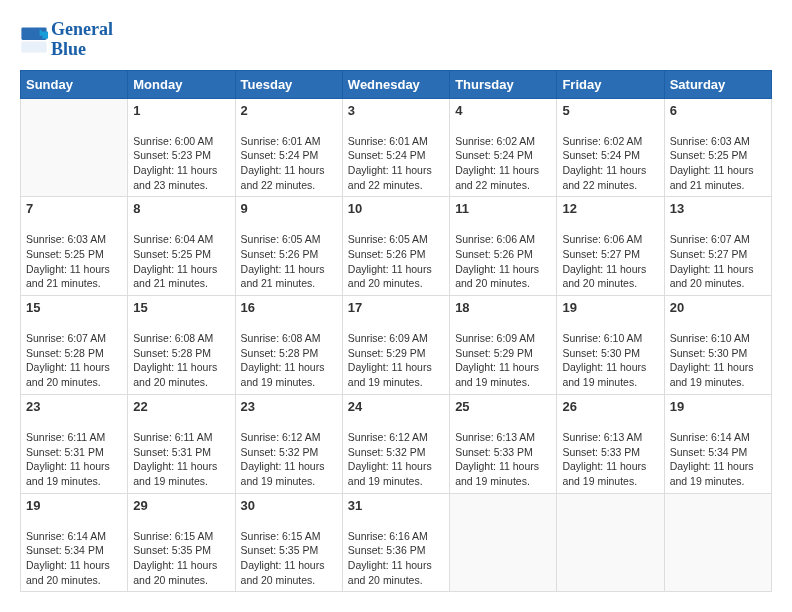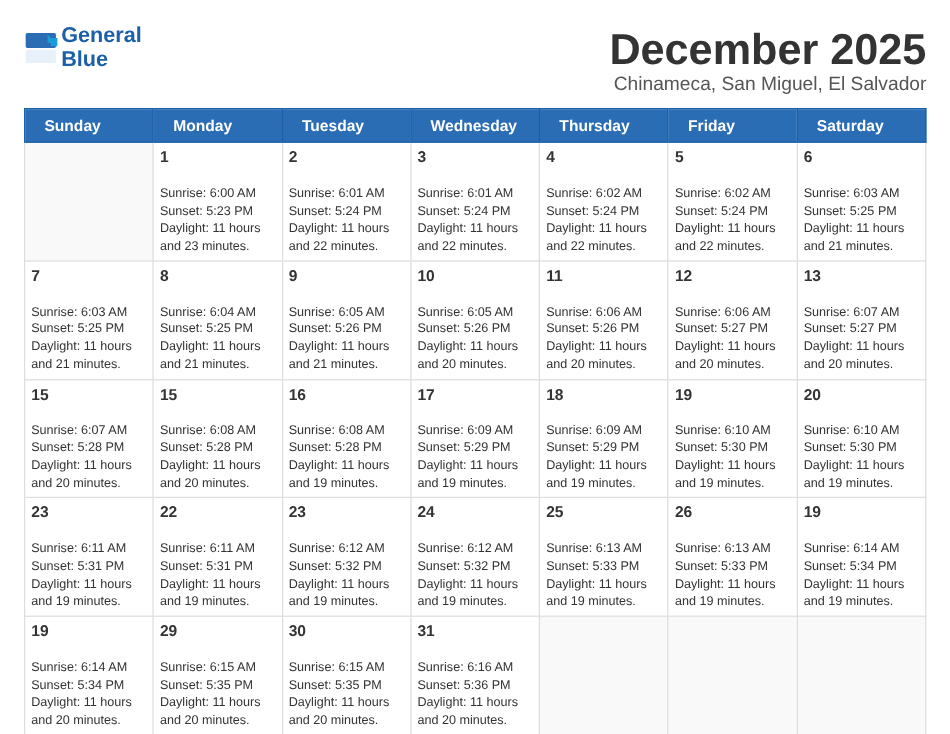--- a/index.html
+++ b/index.html
@@ -21,20 +21,21 @@
       align-items: center;
     }
     .logo-text {
       font-size: 18px;
       font-weight: bold;
       color: #333;
       line-height: 1.1;
     }
     .logo-text span {
       color: #1a5fa8;
+      font-family: Liberation Serif, serif;
     }
     .logo-icon {
       width: 28px;
       height: 28px;
       margin-right: 3px;
     }
     .title-block {
       text-align: right;
     }
     .month-title {
@@ -47,21 +48,21 @@
       color: #555;
     }
     .calendar {
       width: 100%;
       border-collapse: collapse;
       border: 1px solid #ccc;
     }
     .calendar th {
       background-color: #2a6db5;
       color: white;
-      padding: 6px 16px;
+      padding: 6px 5px;
       text-align: left;
       font-size: 13px;
       border: 1px solid #1a5fa8;
     }
     .calendar td {
       vertical-align: top;
       padding: 4px 5px;
       border: 1px solid #ddd;
       width: calc(100% / 7);
       min-height: 80px;
@@ -98,24 +99,20 @@
       <rect x="2" y="2" width="36" height="18" rx="2" fill="#2a6db5"></rect>
       <rect x="2" y="22" width="36" height="16" rx="2" fill="#e8f0fa"></rect>
       <polygon points="28,4 38,14 28,14" fill="#1a9cd8"></polygon>
       <polygon points="32,8 40,8 40,18 32,18" fill="#1a9cd8"></polygon>
     </svg>
     <div class="logo-text">
       <div><span>General</span></div>
       <div><span>Blue</span></div>
     </div>
   </div>
-  <div class="title-block">
-    <div class="month-title">December 2025</div>
-    <div class="location-title">Chinameca, San Miguel, El Salvador</div>
-  </div>
 </div>
 
 <table class="calendar">
   <thead>
     <tr>
     <th>Sunday</th>
         <th>Monday</th>
         <th>Tuesday</th>
         <th>Wednesday</th>
         <th>Thursday</th>

